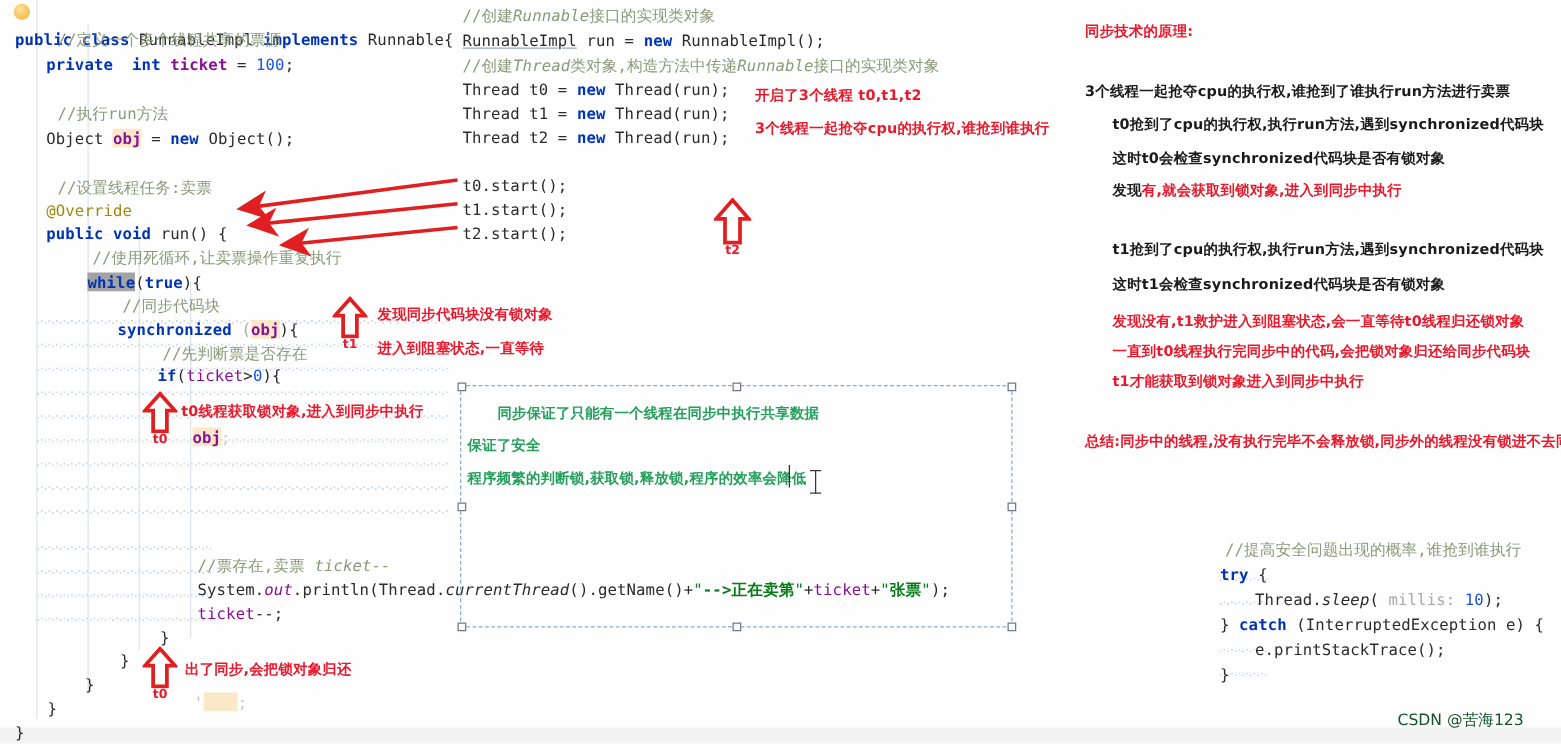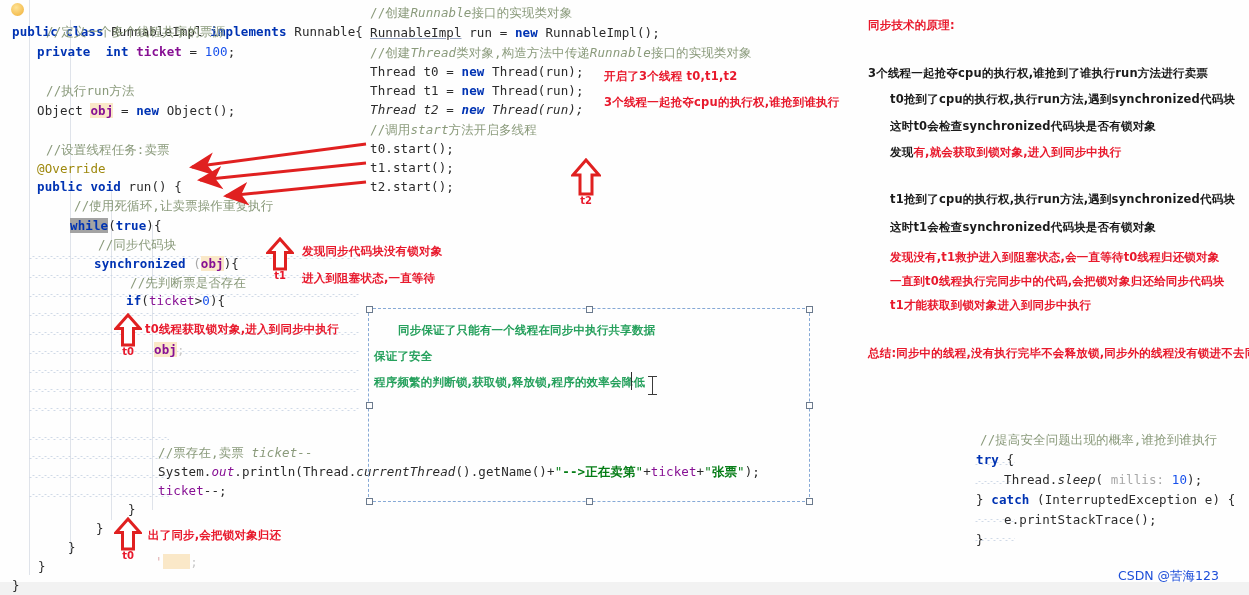--- a/index.html
+++ b/index.html
@@ -102,21 +102,21 @@
   
   .bulb {
     position:absolute; width:13px; height:13px; border-radius:50%;
     background:radial-gradient(circle at 40% 35%, #ffe08a, #f3b73f 70%, #d99a22);
     opacity:.9;
   }
 
   .watermark {
     position:absolute;
     font-family:"DejaVu Sans","Liberation Sans",sans-serif;
-    font-size:12.5px; color:#1d4ed8; white-space:nowrap;
+    font-size:12.5px; color:#14532d; white-space:nowrap;
   }
 </style>
 </head>
 <body>
 
 <div id="root">
 
   <div class="bg-strip"></div>
   <div class="bottom-bar"></div>
 
@@ -172,22 +172,21 @@
   <div class="code" style="left:96px; top:519px;">}</div>
   <div class="code" style="left:68px; top:538px;">}</div>
   <div class="code" style="left:38px; top:557px;">}</div>
   <div class="code" style="left:12px; top:576px;">}</div>
 
   <div class="code cmt" style="left:370px; top:3px;">//创建<span class="ital">Runnable</span>接口的实现类对象</div>
   <div class="code" style="left:370px; top:23px;"><span class="cls undl">RunnableImpl</span> run = <span class="kw">new</span> <span class="cls">RunnableImpl</span>();</div>
   <div class="code cmt" style="left:370px; top:43px;">//创建<span class="ital">Thread</span>类对象,构造方法中传递<span class="ital">Runnable</span>接口的实现类对象</div>
   <div class="code" style="left:370px; top:62px;"><span class="cls">Thread</span> t0 = <span class="kw">new</span> <span class="cls">Thread</span>(run);</div>
   <div class="code" style="left:370px; top:81px;"><span class="cls">Thread</span> t1 = <span class="kw">new</span> <span class="cls">Thread</span>(run);</div>
-  <div class="code" style="left:370px; top:100px;font-style:italic;"><span class="cls">Thread</span> t2 = <span class="kw">new</span> <span class="cls">Thread</span>(run);</div>
-  <div class="code cmt" style="left:370px; top:120px;">//调用<span class="ital">start</span>方法开启多线程</div>
+  <div class="code" style="left:370px; top:100px;"><span class="cls">Thread</span> t2 = <span class="kw">new</span> <span class="cls">Thread</span>(run);</div>
   <div class="code" style="left:370px; top:139px;">t0.start();</div>
   <div class="code" style="left:370px; top:158px;">t1.start();</div>
   <div class="code" style="left:370px; top:177px;">t2.start();</div>
 
   <div class="code cmt" style="left:980px; top:430px;">//提高安全问题出现的概率,谁抢到谁执行</div>
   <div class="code" style="left:976px; top:450px;"><span class="kw">try</span> {</div>
   <div class="code" style="left:1004px; top:470px;"><span class="cls">Thread</span>.<span class="ital">sleep</span>( <span class="param">millis:</span> <span class="num">10</span>);</div>
   <div class="code" style="left:976px; top:490px;">} <span class="kw">catch</span> (<span class="cls">InterruptedException</span> e) {</div>
   <div class="code" style="left:1004px; top:510px;">e.printStackTrace();</div>
   <div class="code" style="left:976px; top:530px;">}</div>

